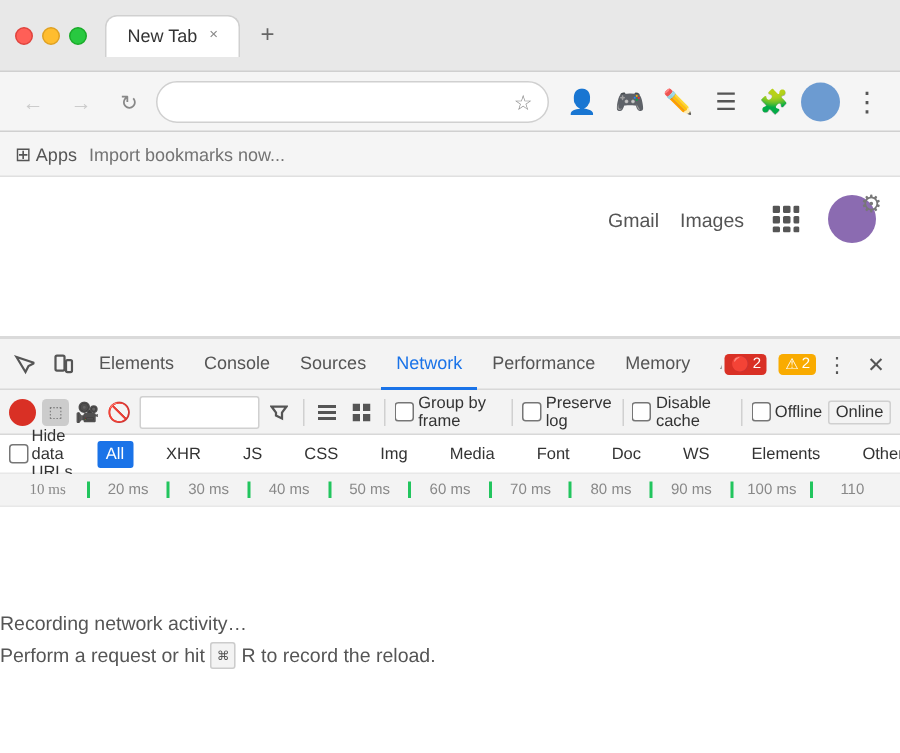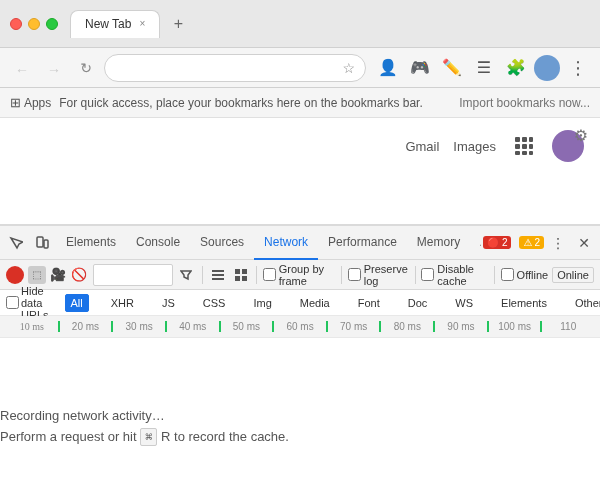--- a/index.html
+++ b/index.html
@@ -438,21 +438,20 @@
     <div class="avatar-circle"></div>
     <div class="nav-icon-btn" style="font-size:18px; color:#555;">⋮</div>
   </div>
 </div>
 
 <div class="bookmarks-bar">
   <div class="apps-btn">
     <span class="apps-icon">⊞</span>
     <span>Apps</span>
   </div>
-  <span class="bookmarks-text">For quick access, place your bookmarks here on the bookmarks bar.</span>
   <span class="import-link">Import bookmarks now...</span>
 </div>
 
 <div class="browser-content">
 
   <div class="content-top">
     <span class="google-link">Gmail</span>
     <span class="google-link">Images</span>
     <div class="google-grid-icon">
       <svg width="18" height="18" viewBox="0 0 18 18" fill="#555">
@@ -610,18 +609,18 @@
       <span class="timeline-mark">100 ms</span>
       <span class="timeline-mark">110</span>
     </div>
 
     <div class="empty-state">
       <span>Recording network activity…</span>
       <span>
         <span>Perform a request or hit</span>
         <kbd style="background:#f3f3f3;border:1px solid #ccc;border-radius:2px;padding:1px 4px;font-size:12px;">⌘</kbd>
         <span> R </span>
-        <span>to record the cache.</span>
+        <span>to record the reload.</span>
       </span>
     </div>
 
   </div>
 </div>
 
 </body></html>

